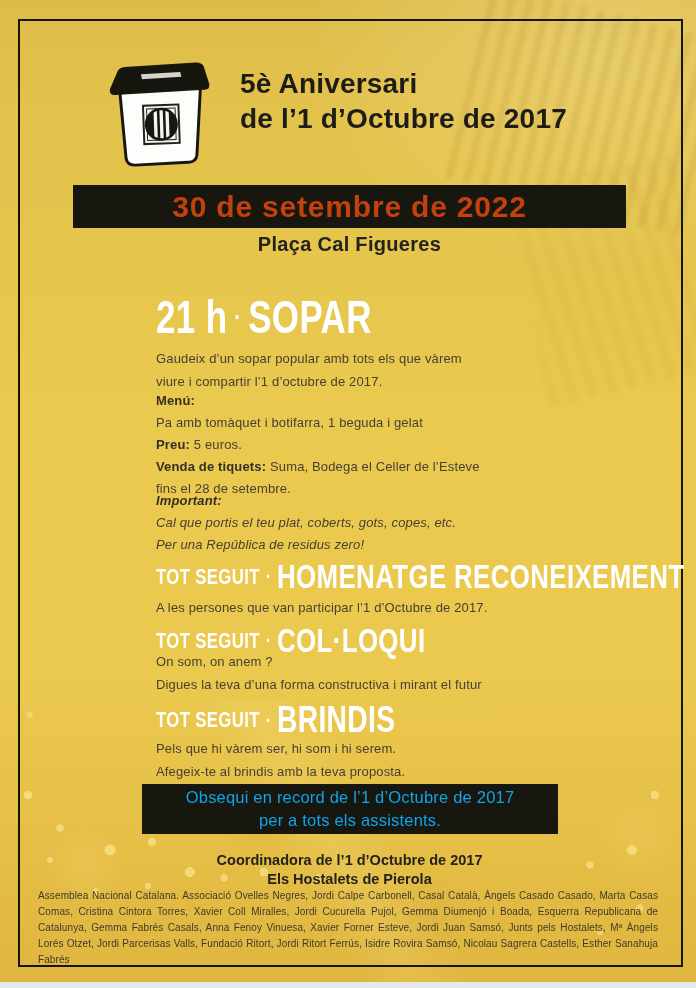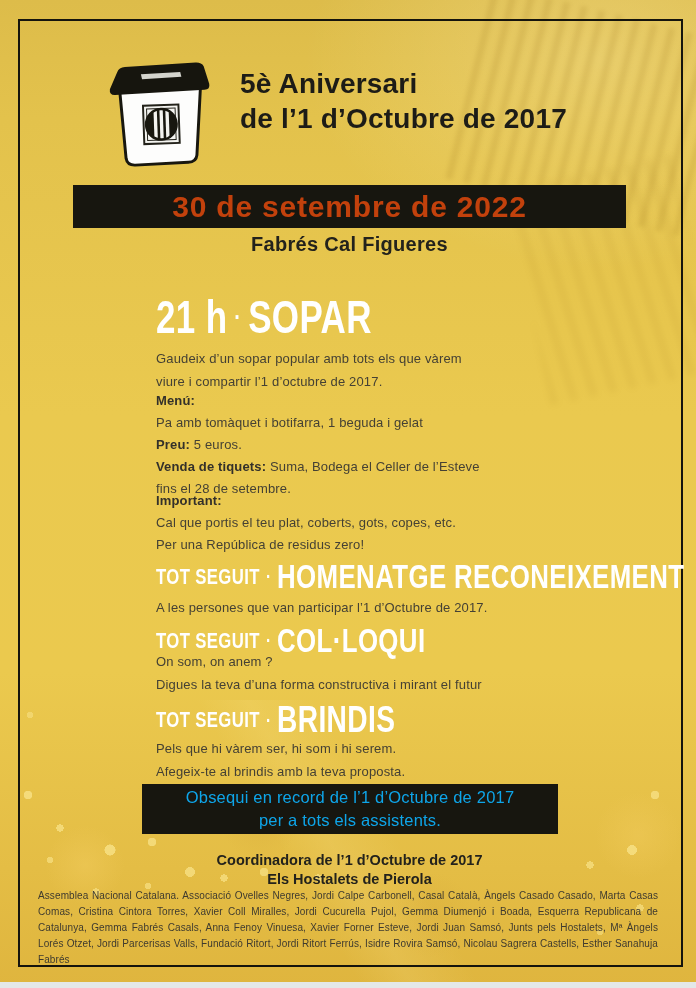--- a/index.html
+++ b/index.html
@@ -118,21 +118,21 @@
     </g>
   </svg>
 
   <div class="title-block">
     <div class="title-line">5è Aniversari</div>
     <div class="title-line">de l’1 d’Octubre de 2017</div>
     <div class="title-line light">als Hostalets de Pierola</div>
   </div>
 
   <div class="banner">30 de setembre de 2022</div>
-  <div class="venue">Fabrés Cal Figueres</div>
+  <div class="venue">Plaça Cal Figueres</div>
 
   <div class="col" style="top:294px;">
     <div class="cond h-big">
       <span>21 h</span>
       <span class="h-sep">·</span>
       <span>SOPAR</span>
     </div>
   </div>
   <div class="col body-text" style="top:347px;">
     <div>Gaudeix d’un sopar popular amb tots els que vàrem</div>
@@ -140,21 +140,21 @@
   </div>
 
   <div class="col body-text" style="top:390px; line-height:22px;">
     <div class="b">Menú:</div>
     <div>Pa amb tomàquet i botifarra, 1 beguda i gelat</div>
     <div><span class="b">Preu:</span> <span>5 euros.</span></div>
     <div><span class="b">Venda de tiquets:</span> <span>Suma, Bodega el Celler de l’Esteve</span></div>
     <div>fins el 28 de setembre.</div>
   </div>
 
-  <div class="col body-text" style="top:490px; line-height:22px;">
+  <div class="col body-text" style="top:490px; line-height:22px;font-style:italic;">
     <div class="b">Important:</div>
     <div>Cal que portis el teu plat, coberts, gots, copes, etc.</div>
     <div>Per una República de residus zero!</div>
   </div>
 
   <div class="col" style="top:557px;">
     <div class="cond">
       <span class="h-pre">TOT SEGUIT</span>
       <span class="h-sep2">·</span>
       <span class="h-mid">HOMENATGE RECONEIXEMENT</span>

